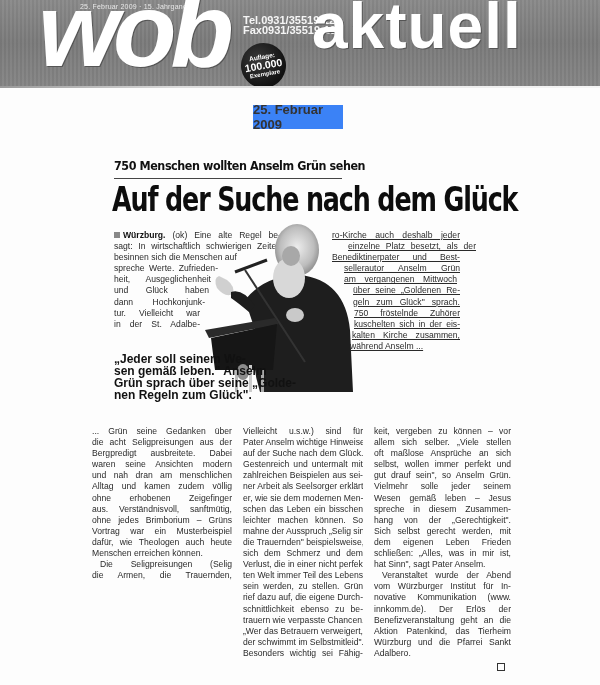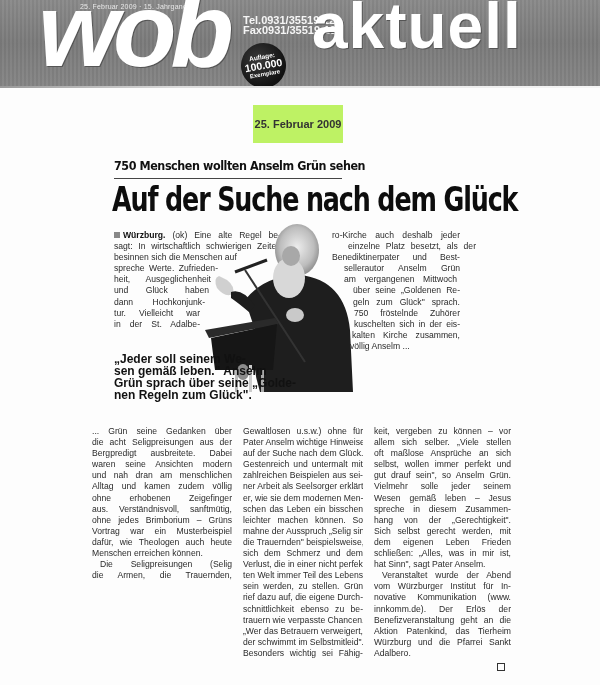--- a/index.html
+++ b/index.html
@@ -49,22 +49,22 @@
     position: absolute; left: 313px; top: 63px; font-size: 14.5px; font-weight: bold;
     color: #fff; letter-spacing: 0.2px; text-shadow: 1px 1px 0 #444;
   }
   .mh-bottomline {
     position: absolute; left: 0; top: 86px; width: 600px; height: 2px;
     background: linear-gradient(90deg, #999, #ddd 30%, #f5f5f5);
   }
 
   
   .date-tag {
-    position: absolute; left: 253px; top: 105px; width: 90px; height: 38px;
-    background: #bef264; font-size: 11px; font-weight: bold; color: #333;
+    position: absolute; left: 253px; top: 105px; width: 90px; height: 24px;
+    background: #3b82f6; font-size: 13px; font-weight: bold; color: #333;
     display: flex; align-items: center; justify-content: center;
   }
 
   
   .kicker {
     position: absolute; left: 114px; top: 158px; font-size: 13px; font-weight: bold;
     font-family: "DejaVu Sans", sans-serif; letter-spacing: -0.5px; color: #111;
     transform: scaleX(0.86); transform-origin: left center; white-space: nowrap;
   }
   .kicker-rule {
@@ -163,32 +163,32 @@
 
     <path d="M0 110 L70 98 L74 104 L4 118 Z" fill="#2a2a2a"></path>
     <path d="M6 118 L72 104 L68 150 L10 150 Z" fill="#161616"></path>
     <rect x="30" y="150" width="3" height="22" fill="#bbb"></rect>
     <rect x="44" y="145" width="3" height="27" fill="#ccc"></rect>
     <rect x="56" y="150" width="3" height="22" fill="#aaa"></rect>
     <ellipse cx="38" cy="152" rx="6" ry="8" fill="#8c8c8c"></ellipse>
   </svg>
 </div>
 
-<div class="txt" style="left:332px; top:230px; width:128px;">
+<div class="txt" style="left:332px; top:230px; width:128px;text-decoration:underline;">
   <span class="line" style="margin-left:0px;   width:128px;">ro-Kirche auch deshalb jeder</span>
   <span class="line" style="margin-left:16px;   width:128px;">einzelne Platz besetzt, als der</span>
   <span class="line" style="margin-left:0px;   width:128px;">Benediktinerpater und Best-</span>
   <span class="line" style="margin-left:12px;  width:116px;">sellerautor Anselm Grün</span>
   <span class="line" style="margin-left:12px;  width:113px;">am vergangenen Mittwoch</span>
   <span class="line" style="margin-left:21px;  width:107px;">über seine „Goldenen Re-</span>
   <span class="line" style="margin-left:21px;  width:107px;">geln zum Glück" sprach.</span>
   <span class="line" style="margin-left:22px;  width:106px;">750 fröstelnde Zuhörer</span>
   <span class="line" style="margin-left:22px;  width:106px;">kuschelten sich in der eis-</span>
   <span class="line" style="margin-left:20px;  width:108px;">kalten Kirche zusammen,</span>
-  <span class="line last" style="margin-left:18px; width:110px;">völlig Anselm ...</span>
+  <span class="line last" style="margin-left:18px; width:110px;">während Anselm ...</span>
 </div>
 
 <div class="caption">
   <span class="line">„Jeder soll seinem We-</span>
   <span class="line">sen gemäß leben." Anselm</span>
   <span class="line">Grün sprach über seine „Golde-</span>
   <span class="line">nen Regeln zum Glück".</span>
 </div>
 
 <div class="txt" style="left:92px; top:426px; width:140px;">
@@ -202,21 +202,21 @@
   <span class="line">aus. Verständnisvoll, sanftmütig,</span>
   <span class="line">ohne jedes Brimborium – Grüns</span>
   <span class="line">Vortrag war ein Musterbeispiel</span>
   <span class="line">dafür, wie Theologen auch heute</span>
   <span class="line last">Menschen erreichen können.</span>
   <span class="line" style="padding-left:8px; width:132px;">   Die Seligpreisungen (Selig</span>
   <span class="line">die Armen, die Trauernden,</span>
 </div>
 
 <div class="txt" style="left:243px; top:426px; width:120px;">
-  <span class="line">Gewaltlosen u.s.w.) ohne für</span>
+  <span class="line">Vielleicht u.s.w.) sind für</span>
   <span class="line">Pater Anselm wichtige Hinweise</span>
   <span class="line">auf der Suche nach dem Glück.</span>
   <span class="line">Gestenreich und untermalt mit</span>
   <span class="line">zahlreichen Beispielen aus sei-</span>
   <span class="line">ner Arbeit als Seelsorger erklärte</span>
   <span class="line">er, wie sie dem modernen Men-</span>
   <span class="line">schen das Leben ein bisschen</span>
   <span class="line">leichter machen können. So</span>
   <span class="line">mahne der Ausspruch „Selig sind</span>
   <span class="line">die Trauernden" beispielsweise,</span>

